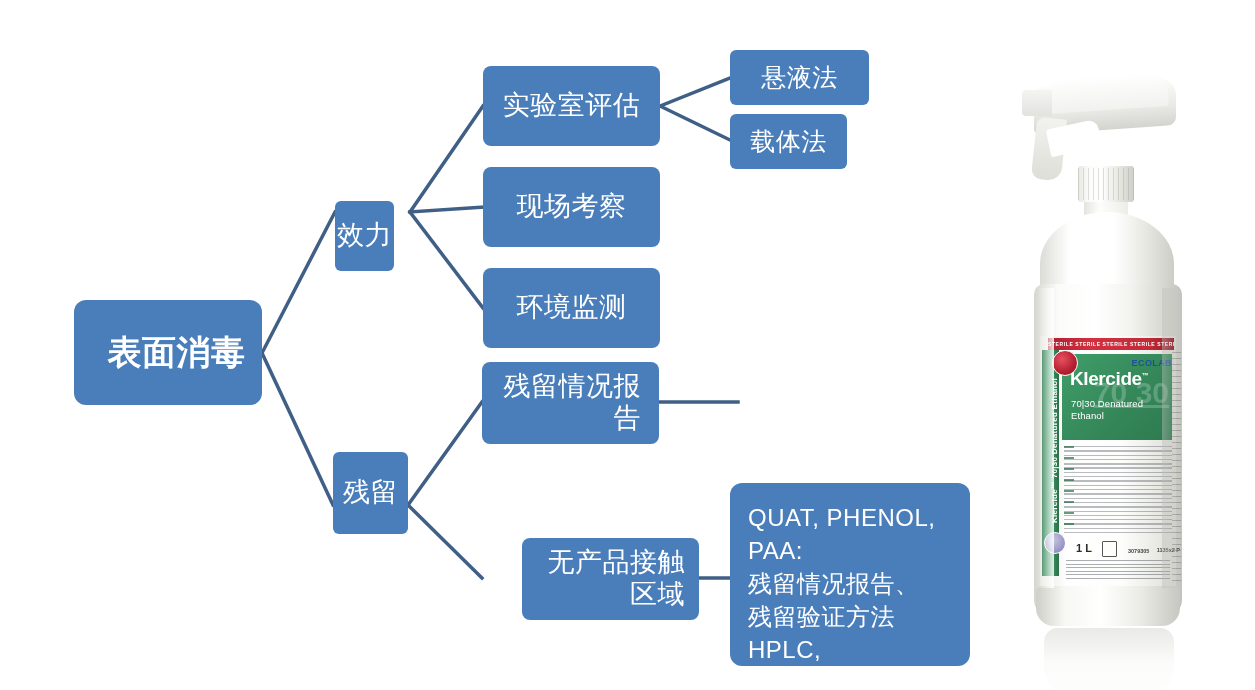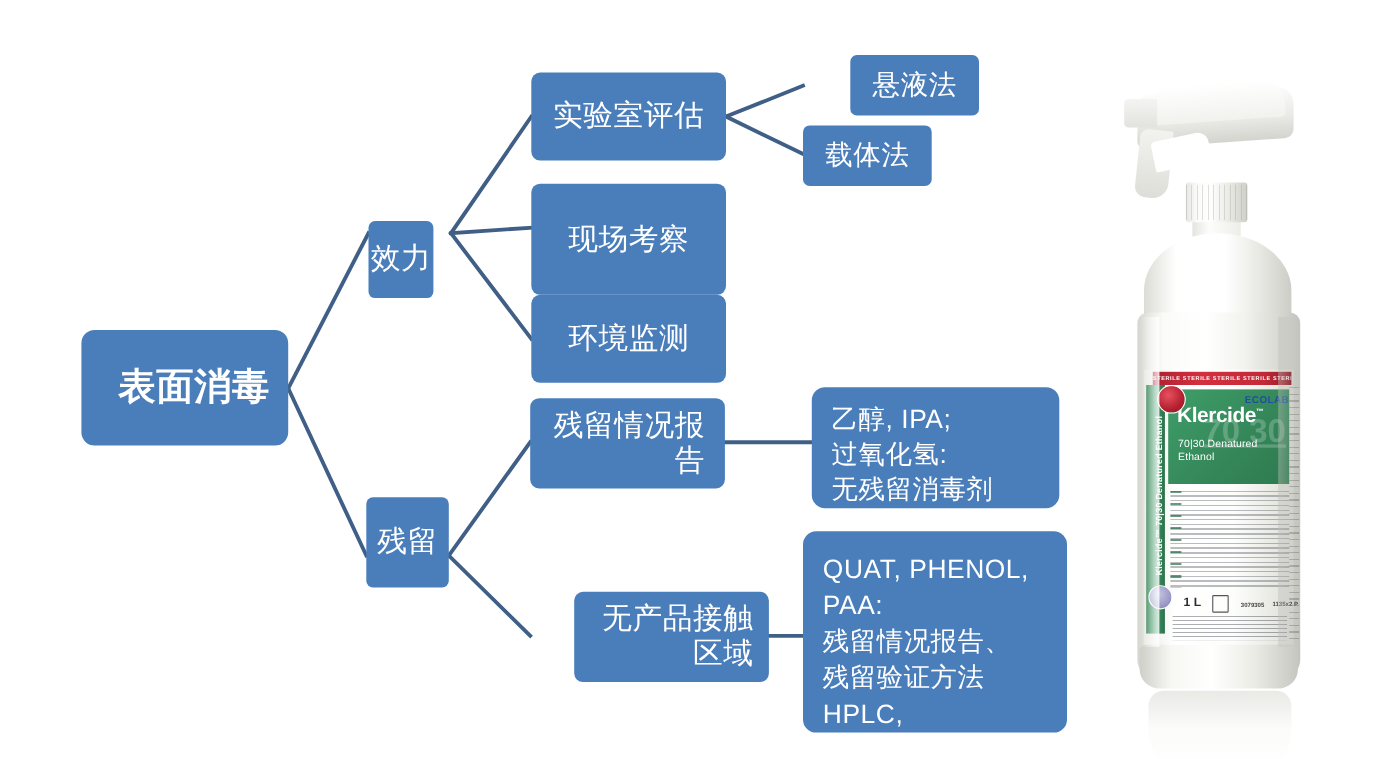--- a/index.html
+++ b/index.html
@@ -304,49 +304,44 @@
   </div>
 
   <div class="node level1" style="left:333px; top:452px; width:75px; height:82px;">
     <span>残留</span>
   </div>
 
   <div class="node level2" style="left:483px; top:66px; width:177px; height:80px;">
     <span>实验室评估</span>
   </div>
 
-  <div class="node level2" style="left:483px; top:167px; width:177px; height:101px;">
+  <div class="node level2" style="left:483px; top:167px; width:177px; height:80px;">
     <span>现场考察</span>
   </div>
 
   <div class="node level2" style="left:483px; top:268px; width:177px; height:80px;">
     <span>环境监测</span>
   </div>
 
   <div class="node level2" style="left:482px; top:362px; width:177px; height:82px; padding:0 18px;">
     <span>残留情况报告</span>
   </div>
 
   <div class="node level2" style="left:482px; top:538px; width:177px; height:82px; padding:0 14px;margin-left:40px;">
     <span>无产品接触区域</span>
   </div>
 
-  <div class="node leaf" style="left:730px; top:50px; width:117px; height:55px;margin-left:43px;">
+  <div class="node leaf" style="left:730px; top:50px; width:139px; height:55px;">
     <span>悬液法</span>
   </div>
 
   <div class="node leaf" style="left:730px; top:114px; width:117px; height:55px;">
     <span>载体法</span>
   </div>
 
-  <div class="node textblock" style="left:738px; top:352px; width:225px; height:110px;">
-    <span>乙醇, IPA;
-过氧化氢:
-无残留消毒剂</span>
-  </div>
 
   <div class="node textblock tall" style="left:730px; top:483px; width:240px; height:183px;">
     <span>QUAT, PHENOL, PAA:
 残留情况报告、
 残留验证方法 HPLC,
 TOC, 滴定法，厂家
 提供</span>
   </div>
 
   <div id="product-photo">

